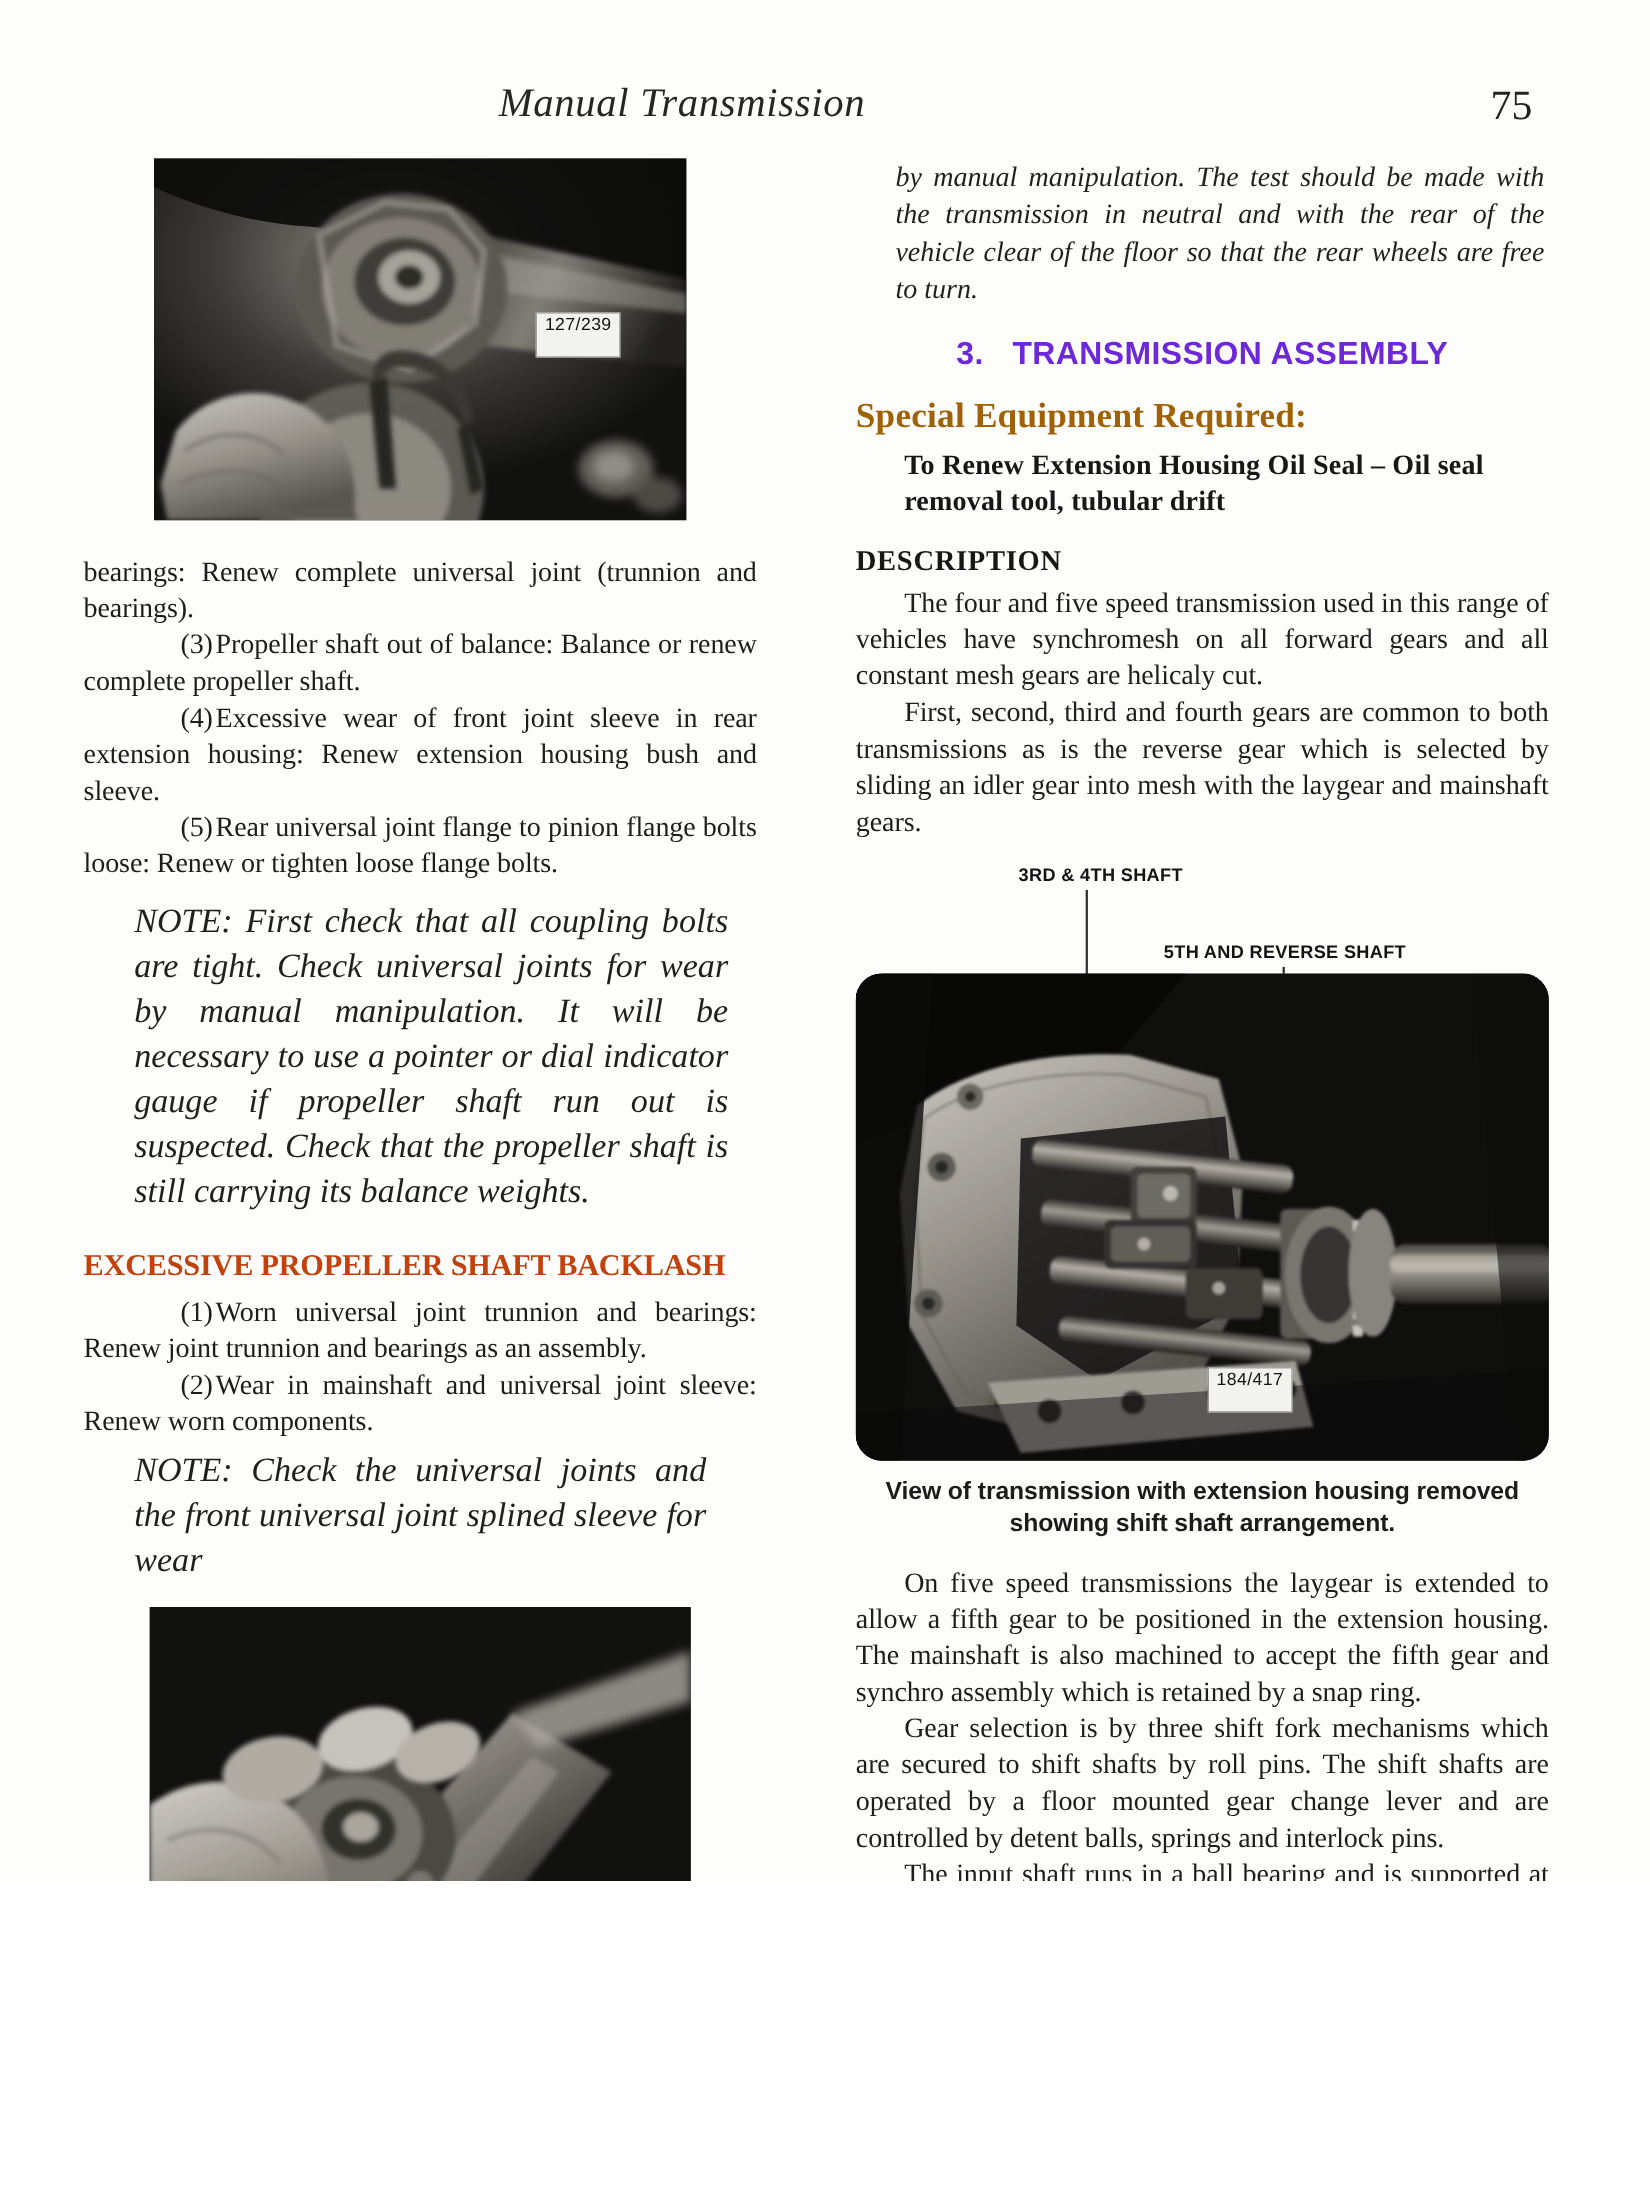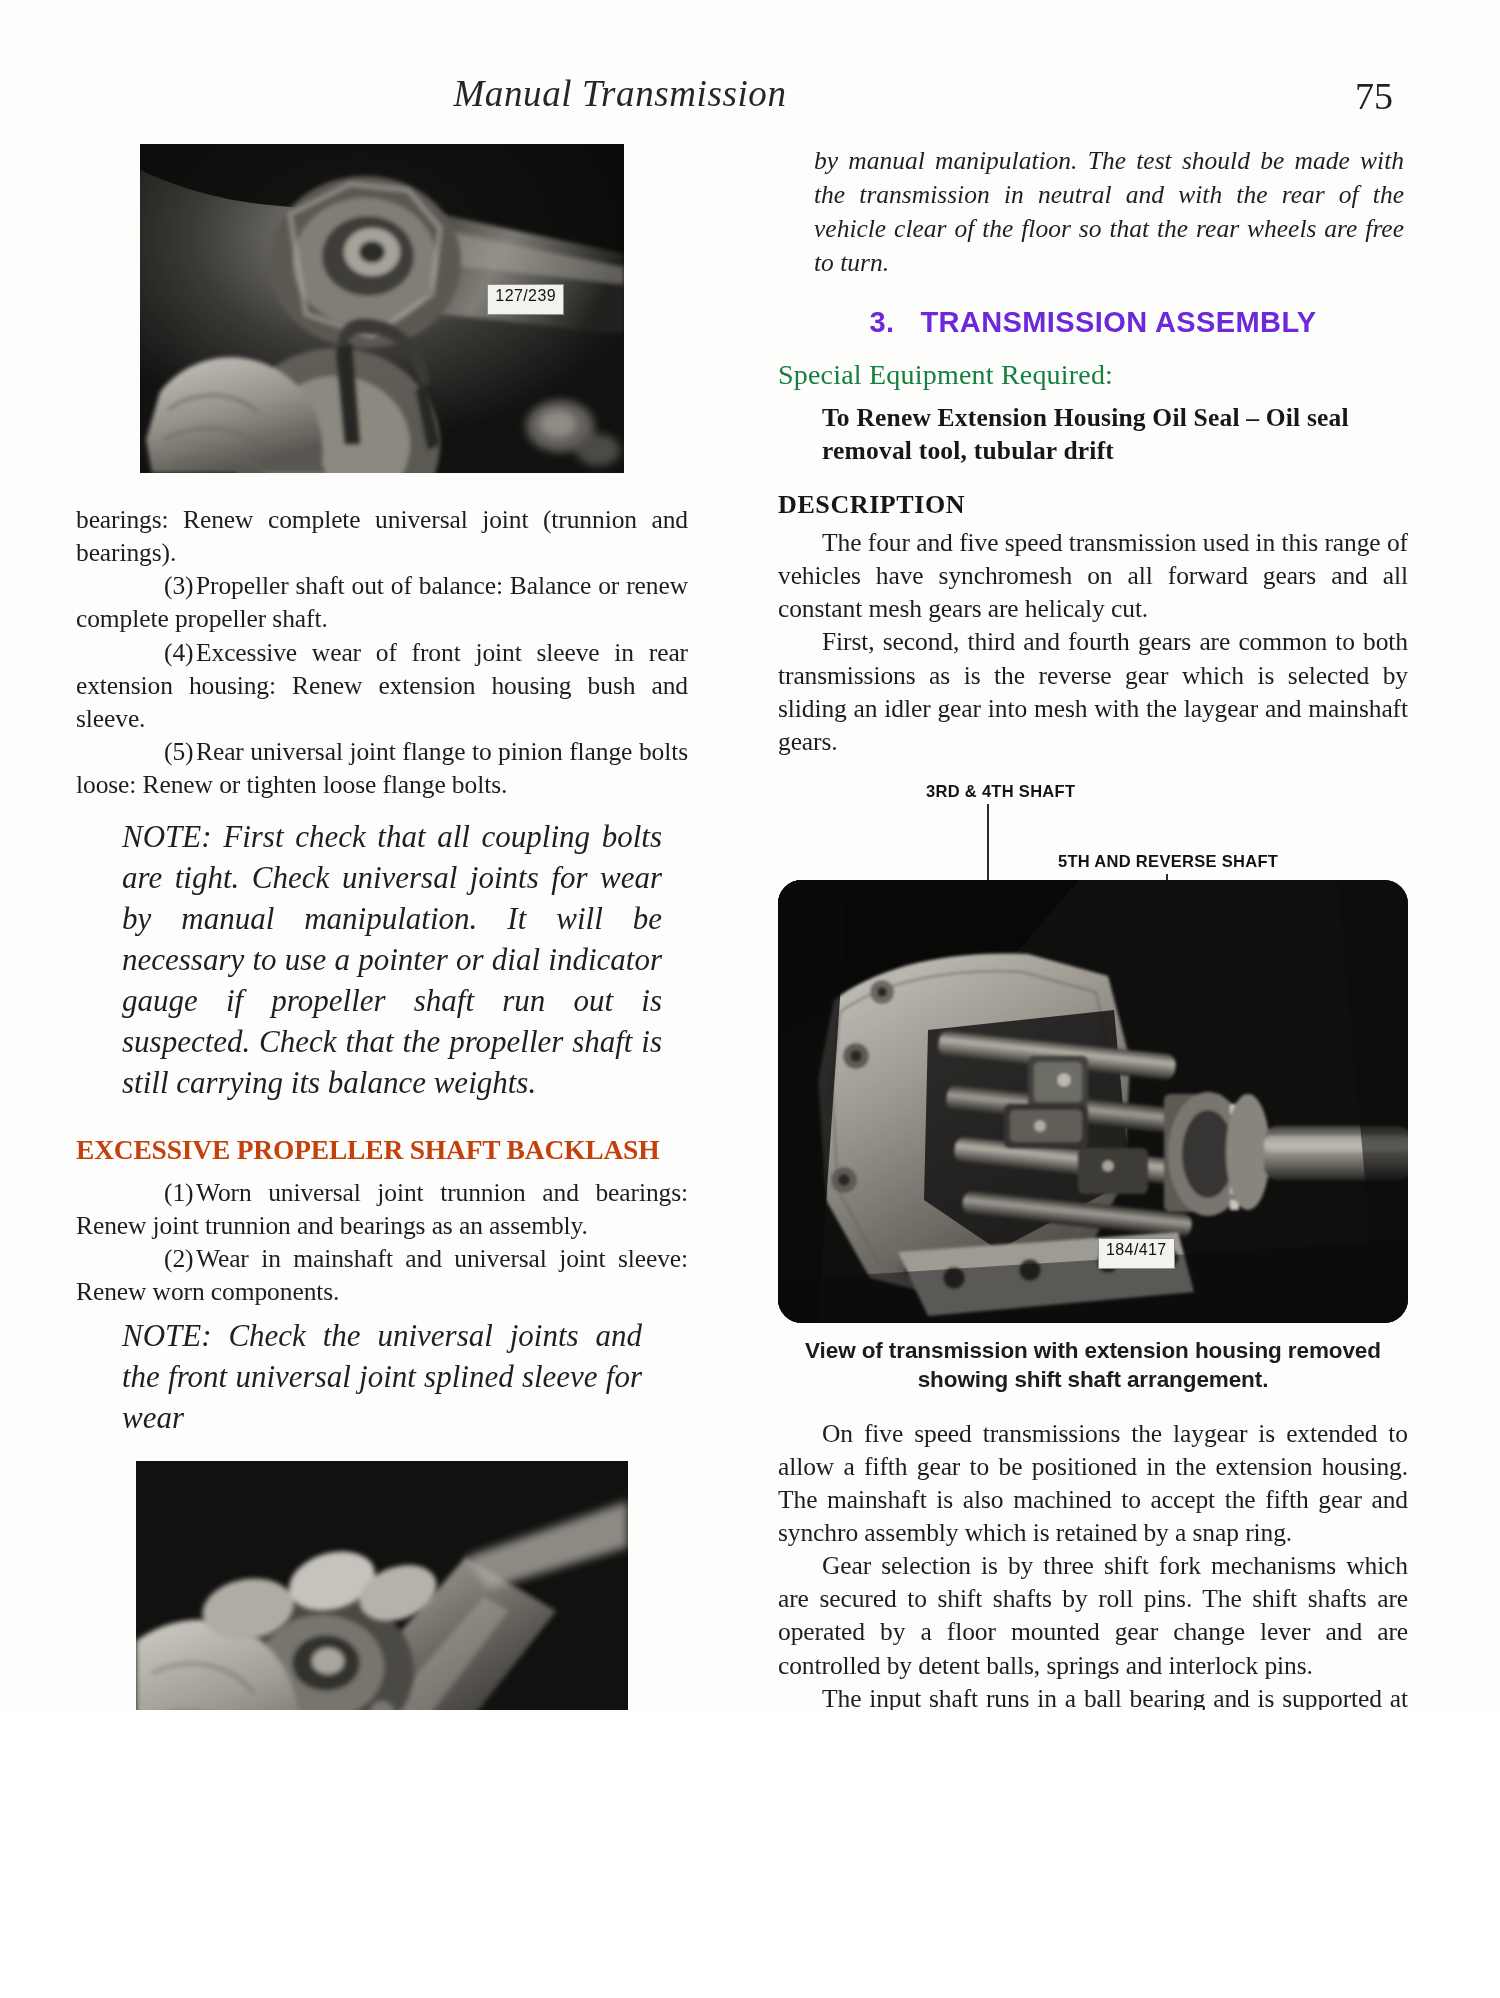--- a/index.html
+++ b/index.html
@@ -103,24 +103,24 @@
     font-weight: bold;
     letter-spacing: 0.4px;
     text-align: center;
     color: #6d28d9;
   }
   h2.section-heading .num { margin-right: 26px; }
 
   h3.sub-heading {
     margin: 0 0 10px 0;
     font-family: "Liberation Serif", serif;
-    font-weight: normal;
-    font-size: 28px;
+    font-weight: bold;
+    font-size: 32px;
     letter-spacing: 0.2px;
-    color: #15803d;
+    color: #a16207;
   }
   h3.desc-heading {
     margin: 22px 0 6px 0;
     font-family: "Liberation Serif", serif;
     font-weight: bold;
     font-size: 26px;
     letter-spacing: 0.6px;
     color: #171717;
   }
   h3.backlash-heading {
@@ -159,21 +159,21 @@
     overflow: hidden;
     background: #2a2a2a;
   }
   .ph-tag {
     position: absolute;
     background: #f2f2ee;
     color: #111;
     font-family: "Liberation Sans", sans-serif;
     font-size: 16px;
     letter-spacing: 0.4px;
-    padding: 3px 7px 10px 7px;
+    padding: 3px 7px 20px 7px;
     border: 1px solid #8f8f8f;
     line-height: 1;
   }
 
   
   #photo-coupling {
     width: 484px;
     height: 329px;
     margin: 0 auto;
   }

